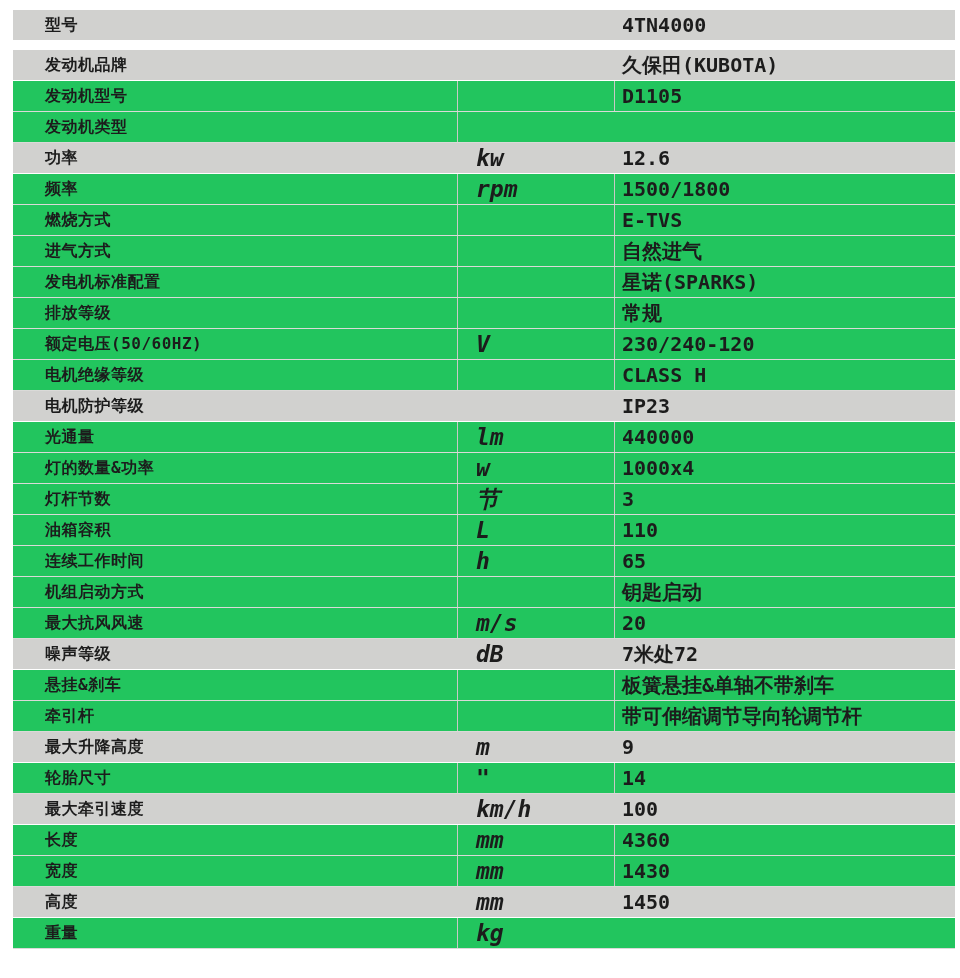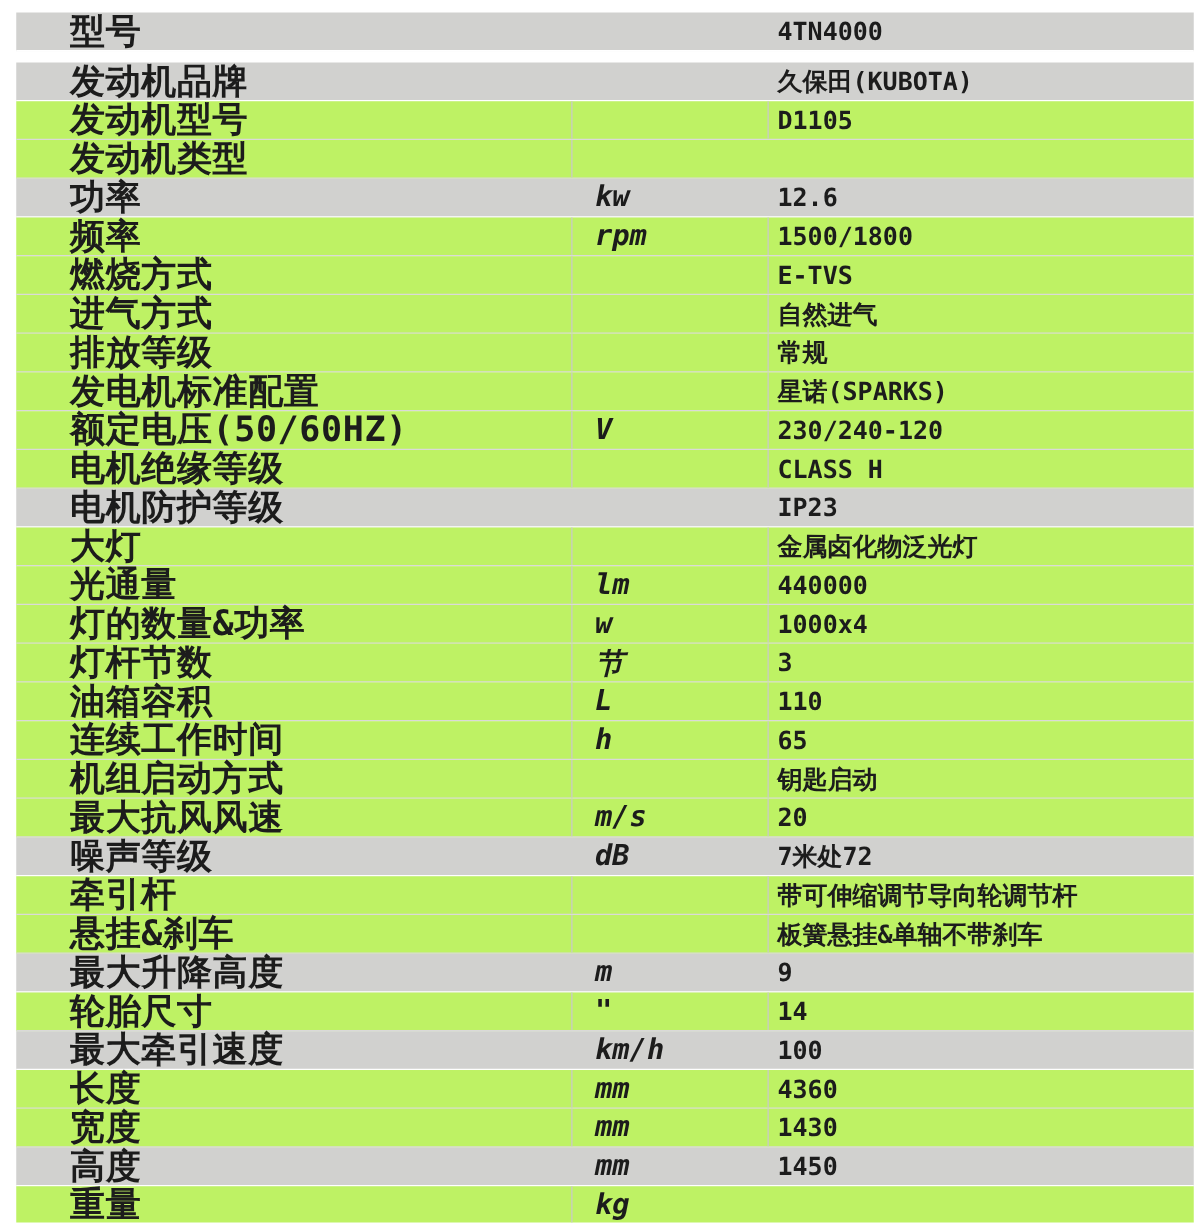--- a/index.html
+++ b/index.html
@@ -22,35 +22,35 @@
   .spec-table {
     width: 942px;
   }
   .row {
     display: flex;
     align-items: center;
     height: 31px;
     box-sizing: border-box;
     border-bottom: 1px solid #dadad8;
     font-weight: 600;
-    background: #bef264;
+    background: #22c55e;
   }
   .row.shaded {
     background: #d1d1cf;
     border-bottom-color: #ffffff;
   }
   .row-gap {
     height: 9px;
     background: #ffffff;
   }
   .c-label {
     width: 444px;
     box-sizing: border-box;
-    padding-left: 43px;
-    font-size: 28px;
+    padding-left: 32px;
+    font-size: 16px;
     letter-spacing: 0.5px;
     white-space: nowrap;
     overflow: hidden;
   }
   .c-unit {
     width: 133px;
     box-sizing: border-box;
     padding-left: 18px;
     font-size: 23px;
     border-left: 1px solid transparent;
@@ -117,50 +117,45 @@
     <div class="c-label">燃烧方式</div>
     <div class="c-unit"></div>
     <div class="c-value">E-TVS</div>
   </div>
       <div class="row">
     <div class="c-label">进气方式</div>
     <div class="c-unit"></div>
     <div class="c-value">自然进气</div>
   </div>
       <div class="row">
+    <div class="c-label">发电机标准配置</div>
+    <div class="c-unit"></div>
+    <div class="c-value">星诺(SPARKS)</div>
+  </div>
+      <div class="row">
     <div class="c-label">排放等级</div>
     <div class="c-unit"></div>
     <div class="c-value">常规</div>
-  </div>
-      <div class="row">
-    <div class="c-label">发电机标准配置</div>
-    <div class="c-unit"></div>
-    <div class="c-value">星诺(SPARKS)</div>
   </div>
       <div class="row">
     <div class="c-label">额定电压(50/60HZ)</div>
     <div class="c-unit">V</div>
     <div class="c-value">230/240-120</div>
   </div>
       <div class="row">
     <div class="c-label">电机绝缘等级</div>
     <div class="c-unit"></div>
     <div class="c-value">CLASS H</div>
   </div>
       <div class="row shaded">
     <div class="c-label">电机防护等级</div>
     <div class="c-unit"></div>
     <div class="c-value">IP23</div>
   </div>
       <div class="row">
-    <div class="c-label">大灯</div>
-    <div class="c-unit"></div>
-    <div class="c-value">金属卤化物泛光灯</div>
-  </div>
-      <div class="row">
     <div class="c-label">光通量</div>
     <div class="c-unit">lm</div>
     <div class="c-value">440000</div>
   </div>
       <div class="row">
     <div class="c-label">灯的数量&amp;功率</div>
     <div class="c-unit">w</div>
     <div class="c-value">1000x4</div>
   </div>
       <div class="row">
@@ -187,28 +182,28 @@
     <div class="c-label">最大抗风风速</div>
     <div class="c-unit">m/s</div>
     <div class="c-value">20</div>
   </div>
       <div class="row shaded">
     <div class="c-label">噪声等级</div>
     <div class="c-unit">dB</div>
     <div class="c-value">7米处72</div>
   </div>
       <div class="row">
+    <div class="c-label">悬挂&amp;刹车</div>
+    <div class="c-unit"></div>
+    <div class="c-value">板簧悬挂&amp;单轴不带刹车</div>
+  </div>
+      <div class="row">
     <div class="c-label">牵引杆</div>
     <div class="c-unit"></div>
     <div class="c-value">带可伸缩调节导向轮调节杆</div>
-  </div>
-      <div class="row">
-    <div class="c-label">悬挂&amp;刹车</div>
-    <div class="c-unit"></div>
-    <div class="c-value">板簧悬挂&amp;单轴不带刹车</div>
   </div>
       <div class="row shaded">
     <div class="c-label">最大升降高度</div>
     <div class="c-unit">m</div>
     <div class="c-value">9</div>
   </div>
       <div class="row">
     <div class="c-label">轮胎尺寸</div>
     <div class="c-unit">"</div>
     <div class="c-value">14</div>

